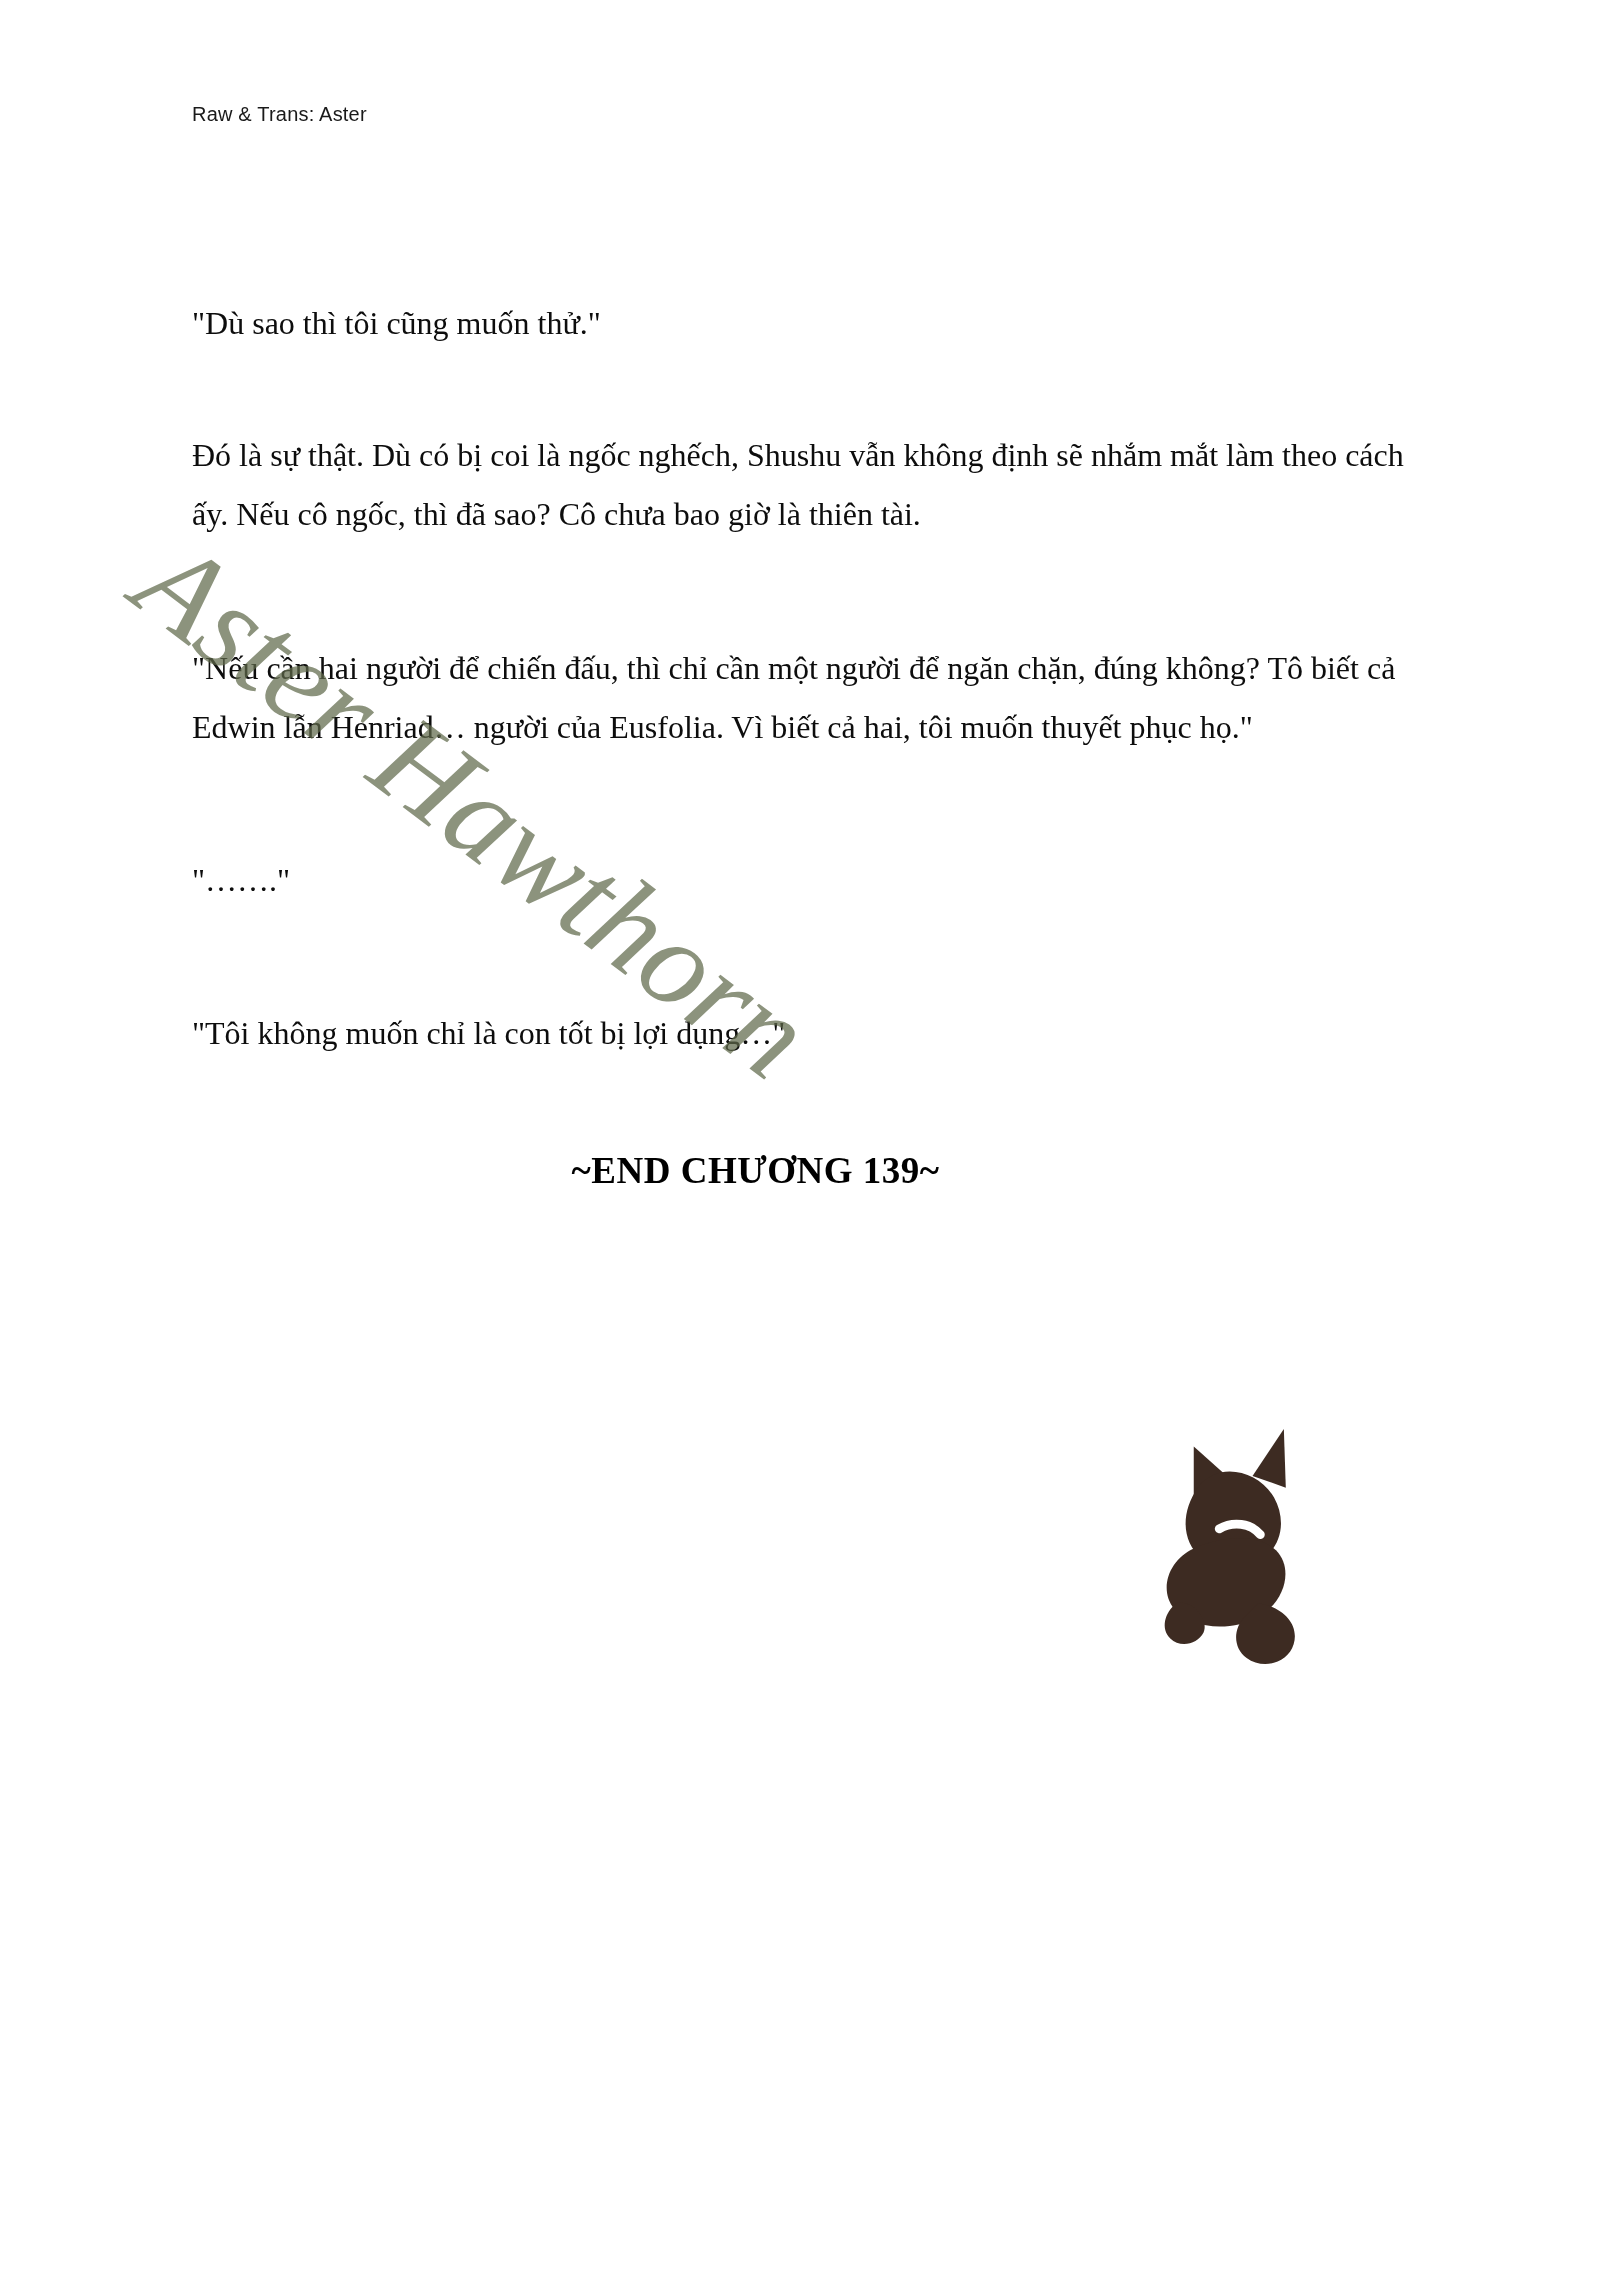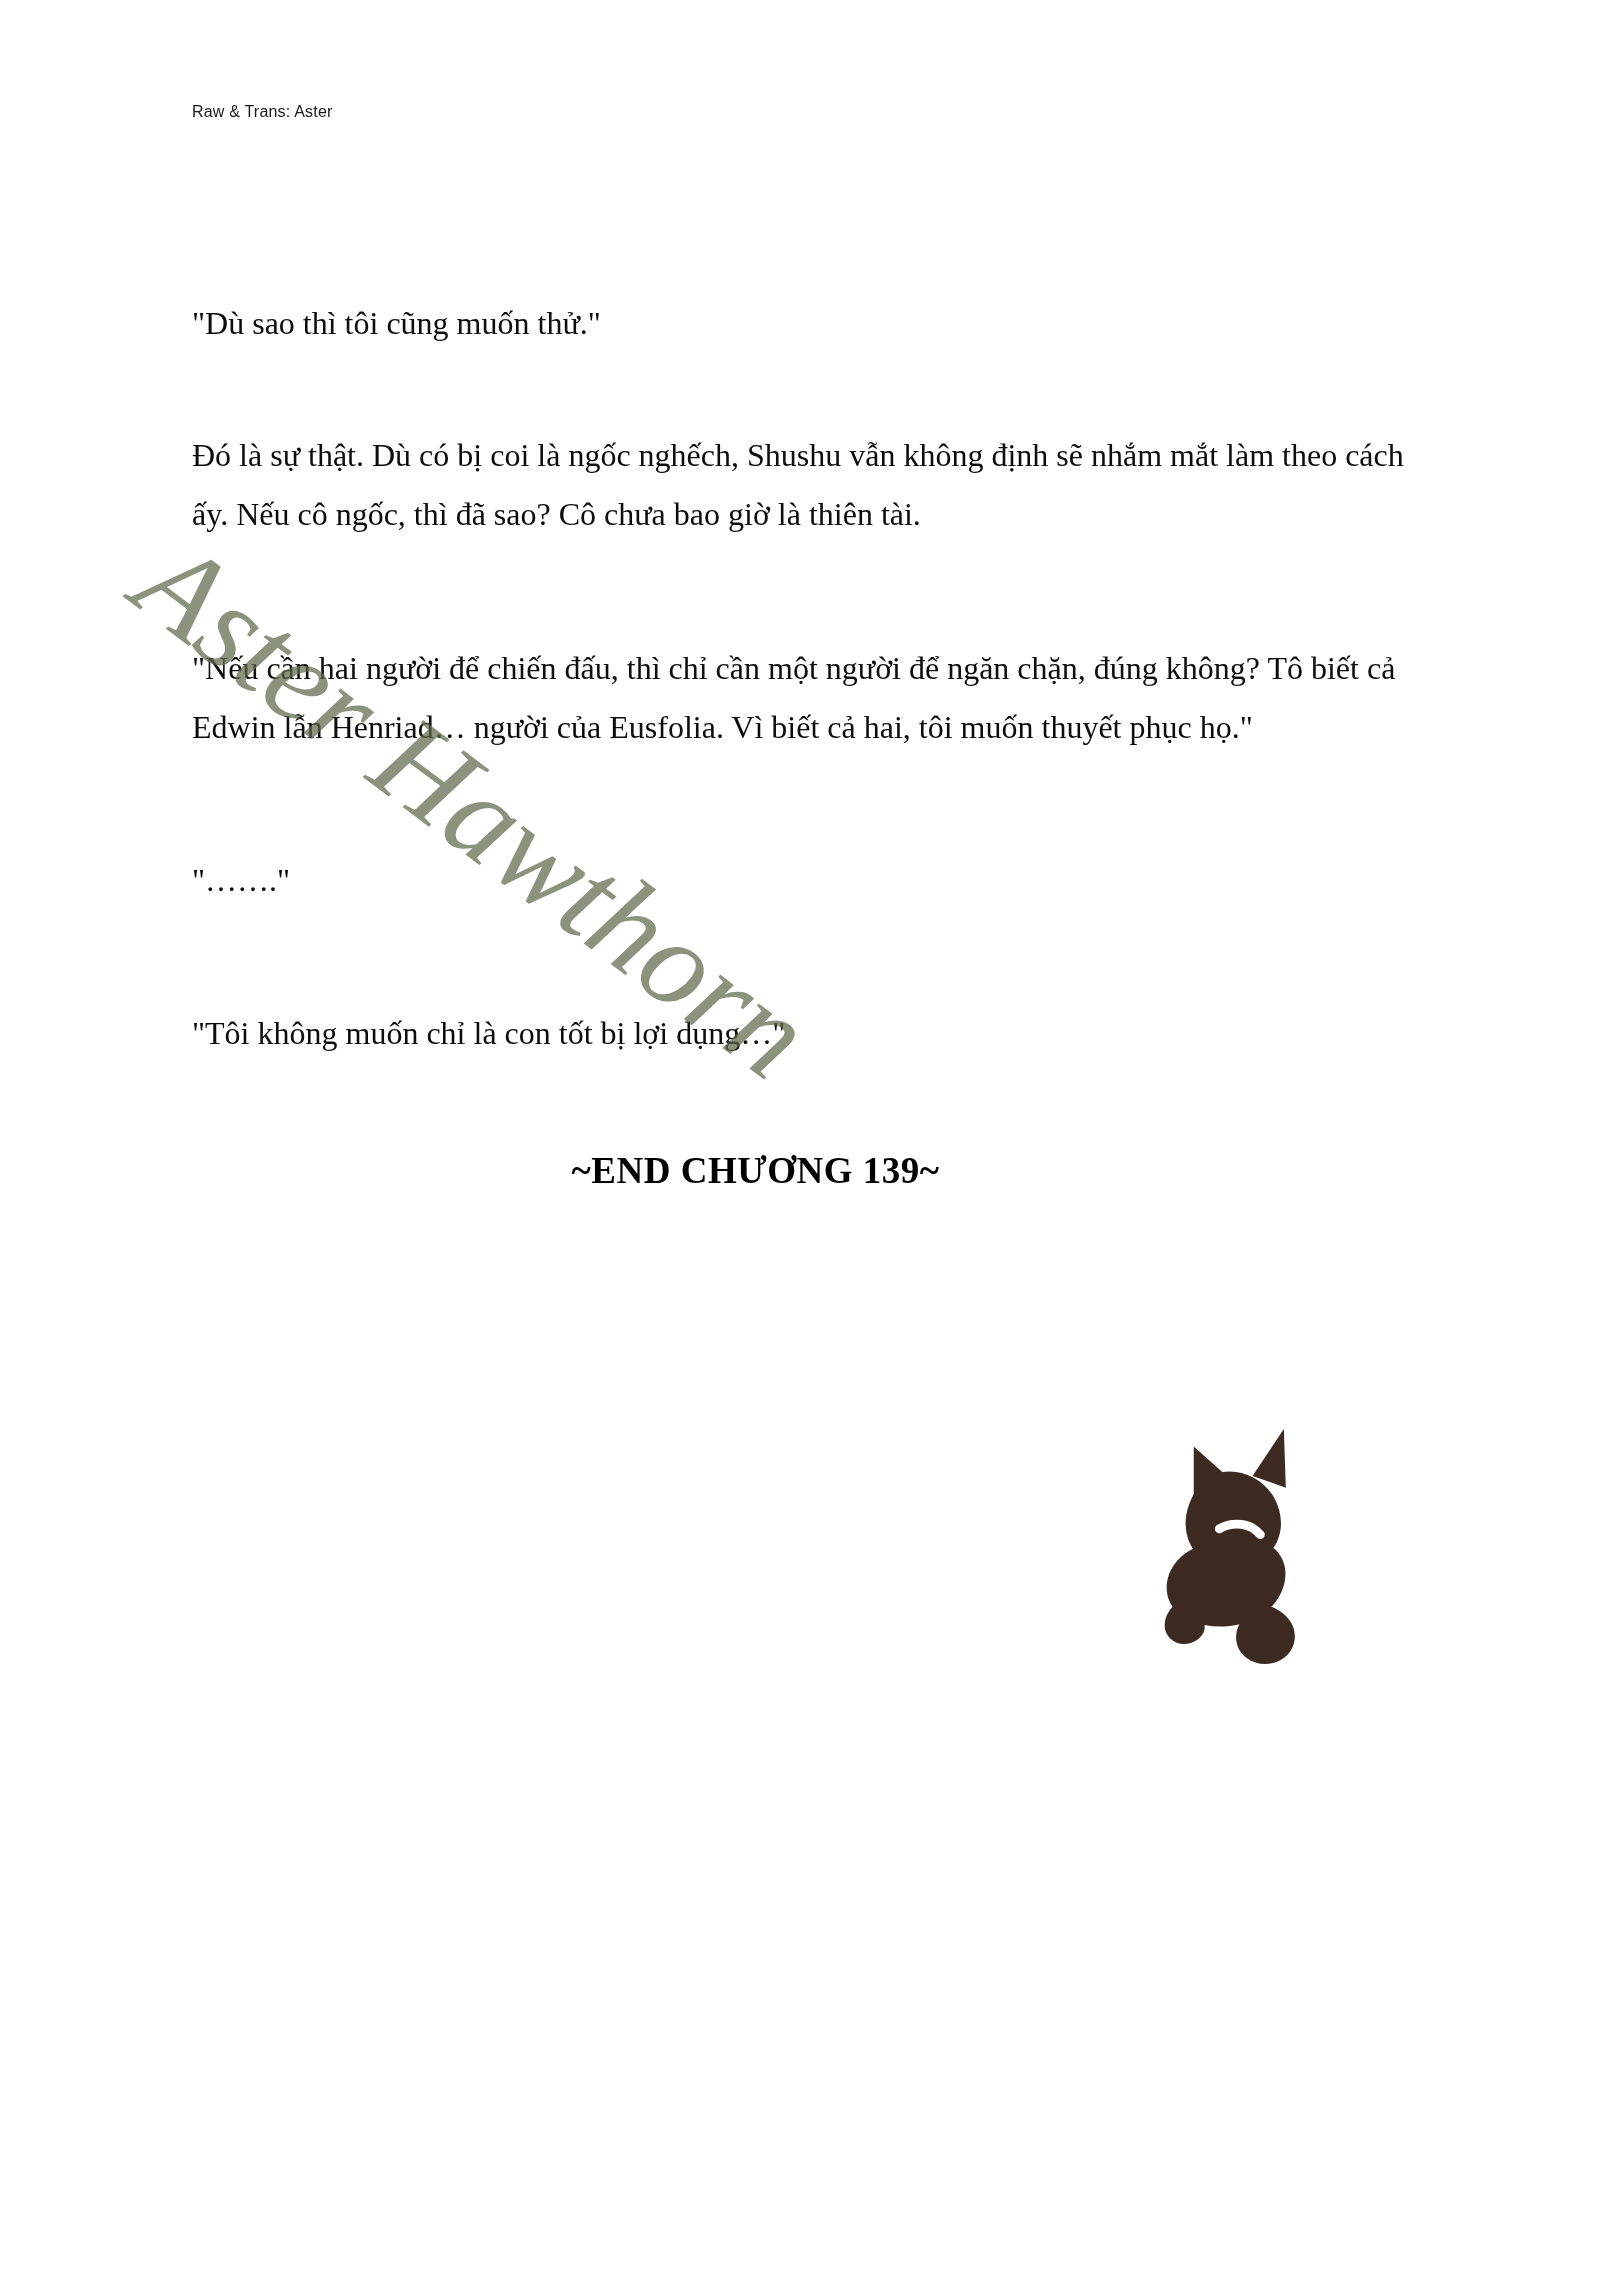--- a/index.html
+++ b/index.html
@@ -13,21 +13,21 @@
     height: 2293px;
     background: #ffffff;
     overflow: hidden;
     font-family: "Liberation Serif", serif;
   }
   .header-note {
     position: absolute;
     top: 103px;
     left: 192px;
     font-family: "Liberation Sans", sans-serif;
-    font-size: 16px;
+    font-size: 20px;
     color: #1a1a1a;
     letter-spacing: 0.2px;
   }
   .content {
     position: absolute;
     top: 294px;
     left: 192px;
     width: 1245px;
   }
   .para {

